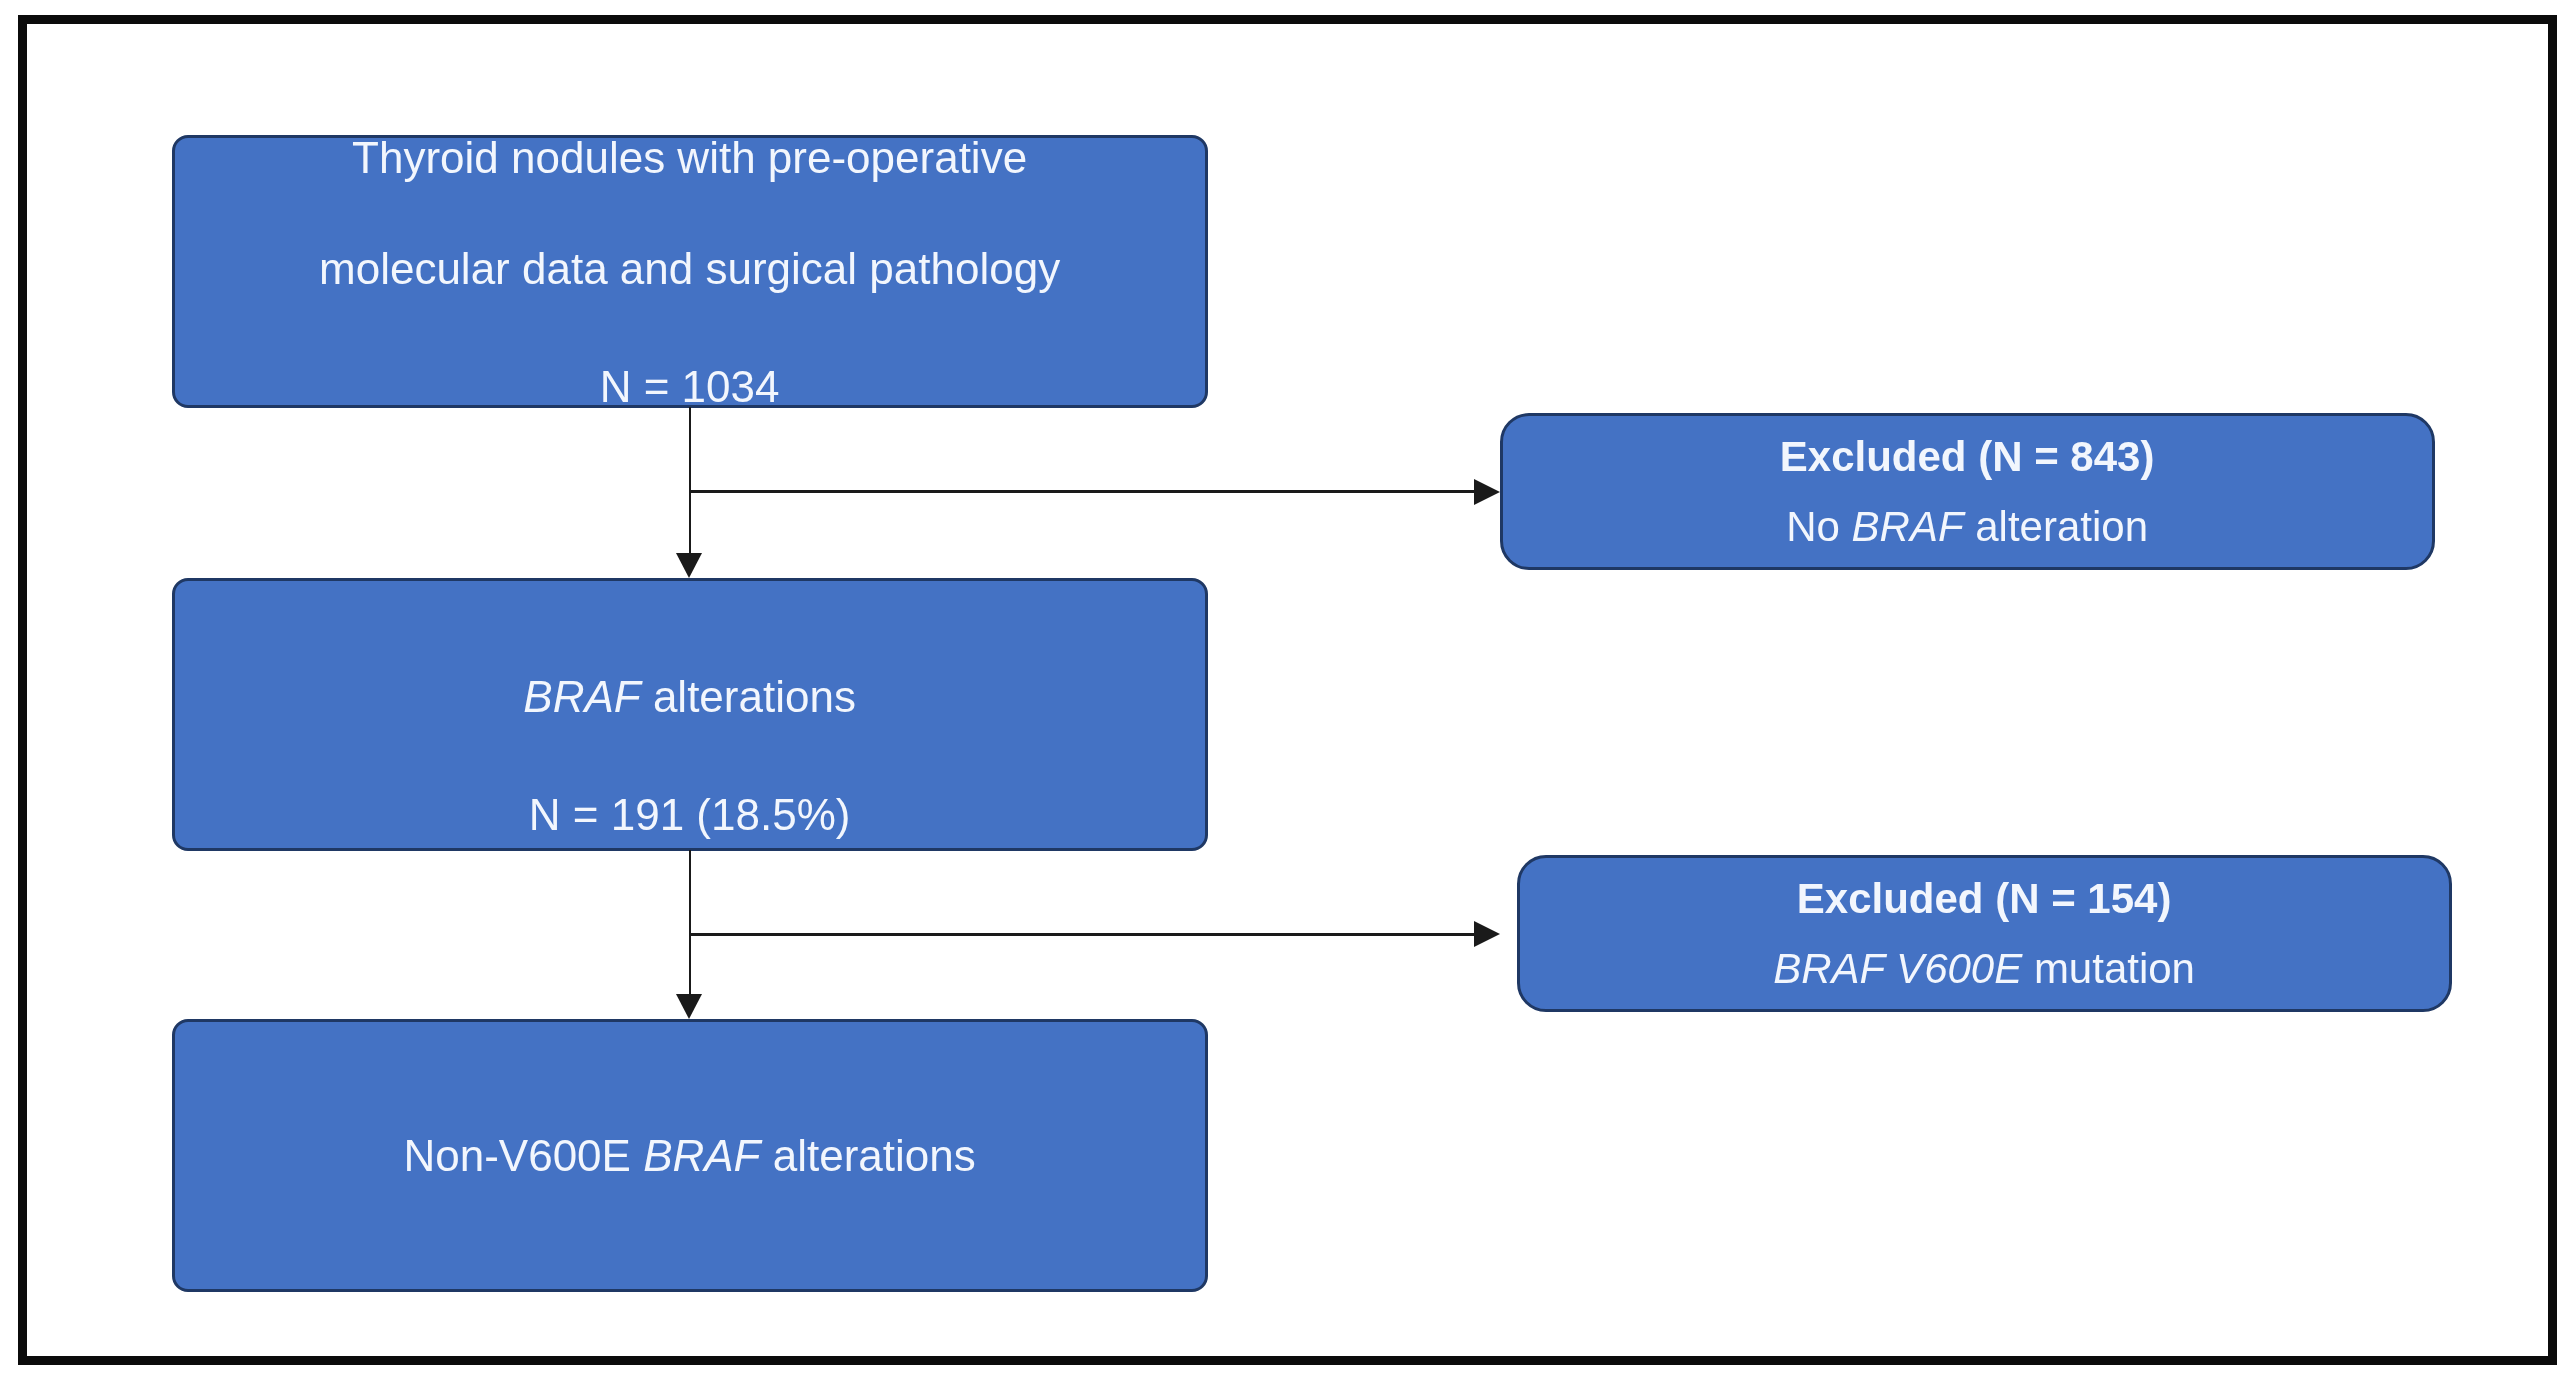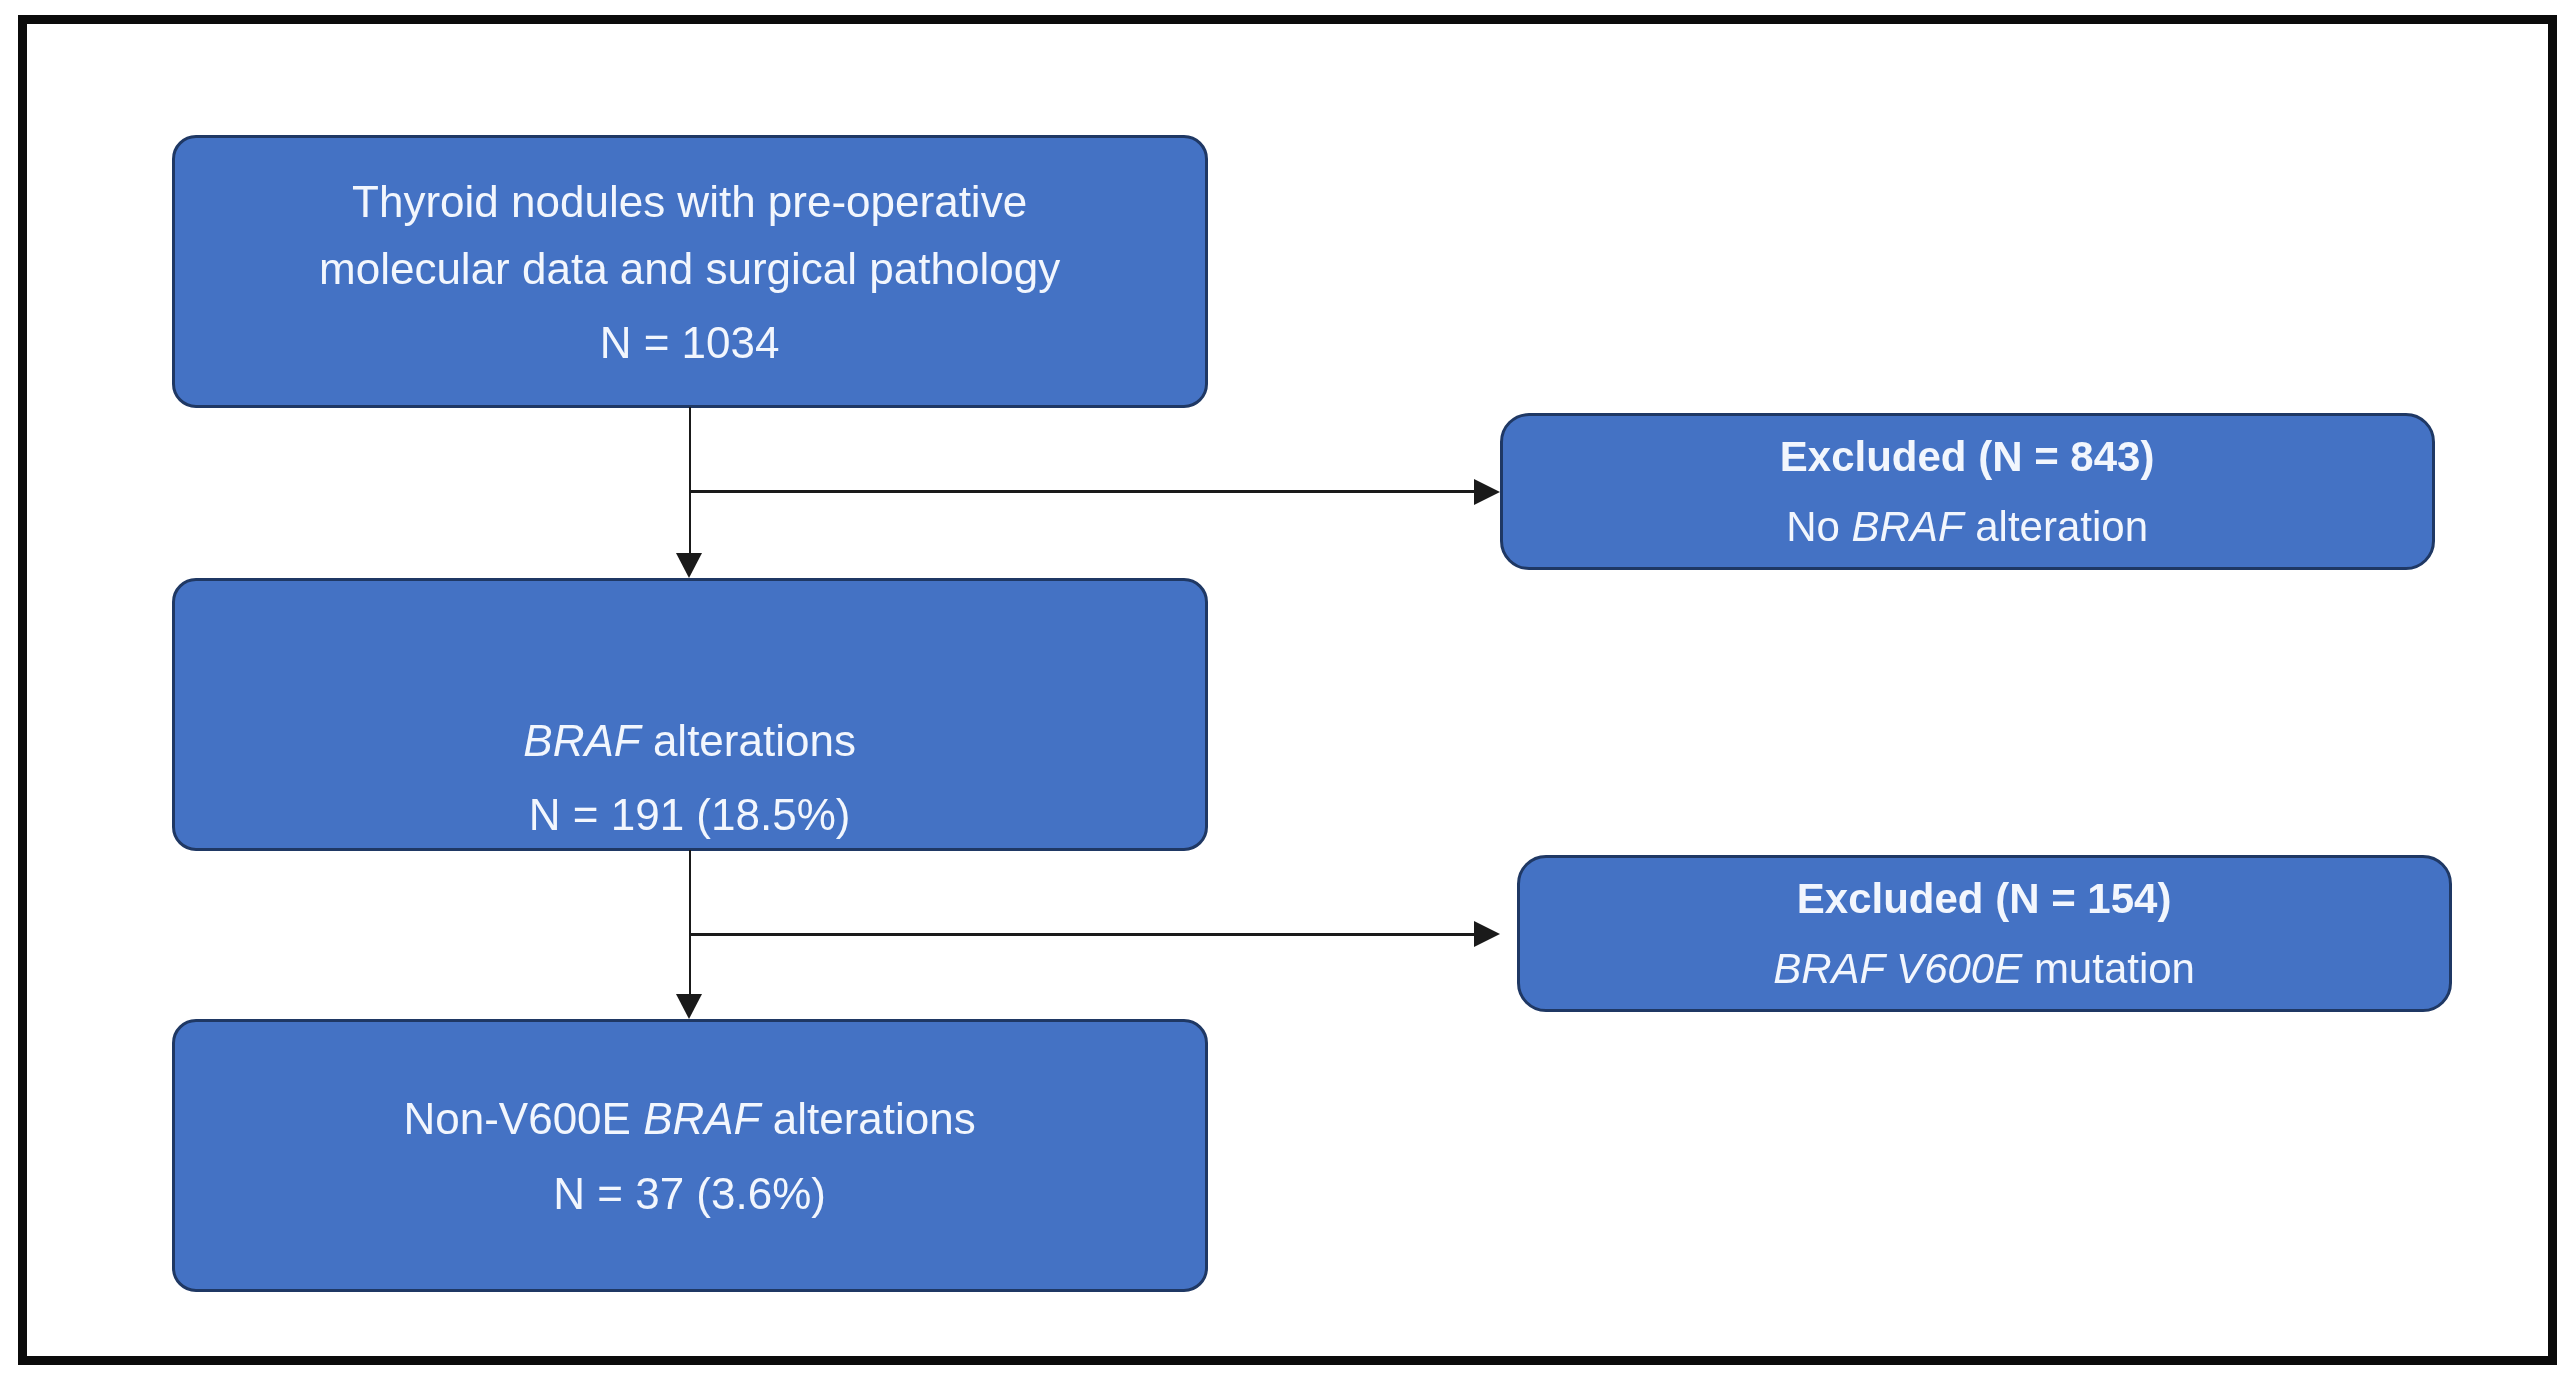--- a/index.html
+++ b/index.html
@@ -31,23 +31,24 @@
     display: flex;
     flex-direction: column;
     align-items: center;
     justify-content: center;
     text-align: center;
   }
   .box.lg {
     left: 145px;
     width: 1036px;
     height: 273px;
-    border-radius: 24px;
+    border-radius: 16px;
     font-size: 44px;
     line-height: 67px;
+    gap: 44px;
   }
   .box.sm {
     left: 1473px;
     width: 935px;
     height: 157px;
     border-radius: 29px;
     font-size: 42px;
     line-height: 70px;
     align-items: center;
   }
@@ -108,17 +109,16 @@
   <div class="hline" style="left: 663px; top: 909px; width: 786px;"></div>
   <div class="arrow-right" style="left: 1447px; top: 897px;"></div>
 
   <div class="box sm" style="top: 831px; margin-left: 17px;">
     <div class="bold">Excluded (N = 154)</div>
     <div><span class="it">BRAF V600E</span><span> mutation</span></div>
   </div>
 
   <div class="box lg" style="top: 995px; text-align: center;">
     <div><span>Non-V600E </span><span class="it">BRAF</span><span> alterations</span></div>
-    <div class="count">N = 37 (3.6%)</div>
   </div>
 
 </div>
 
 
 </body></html>

